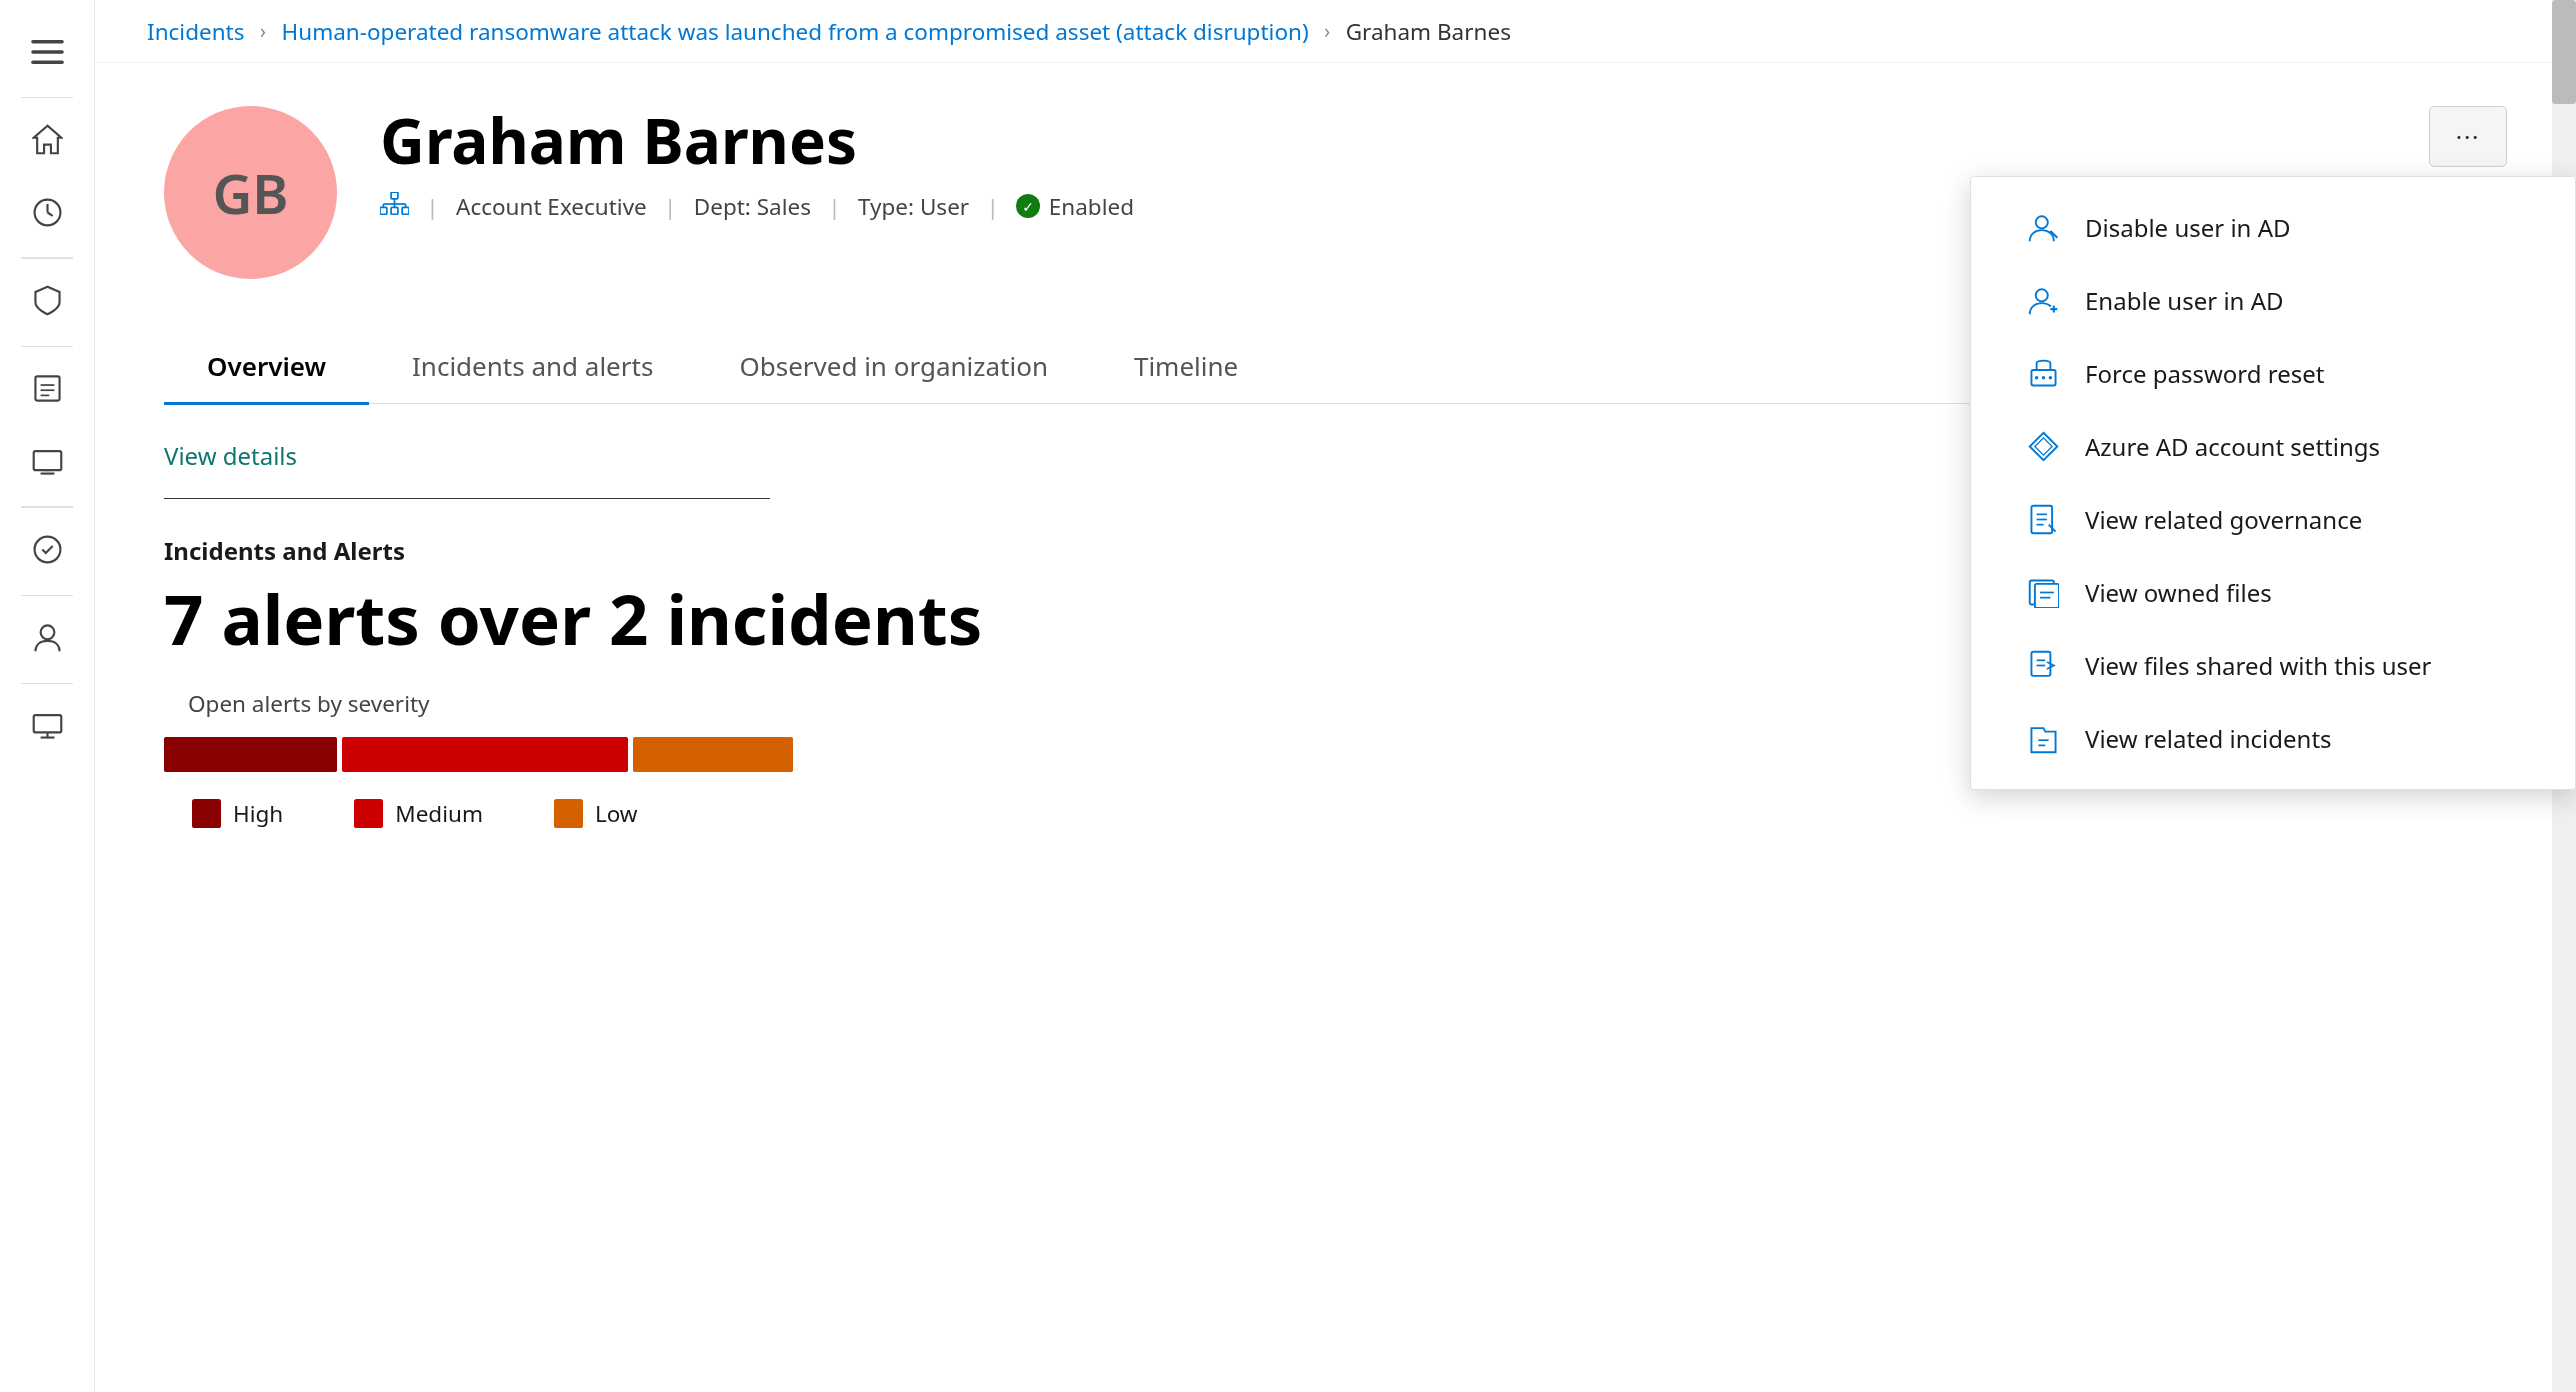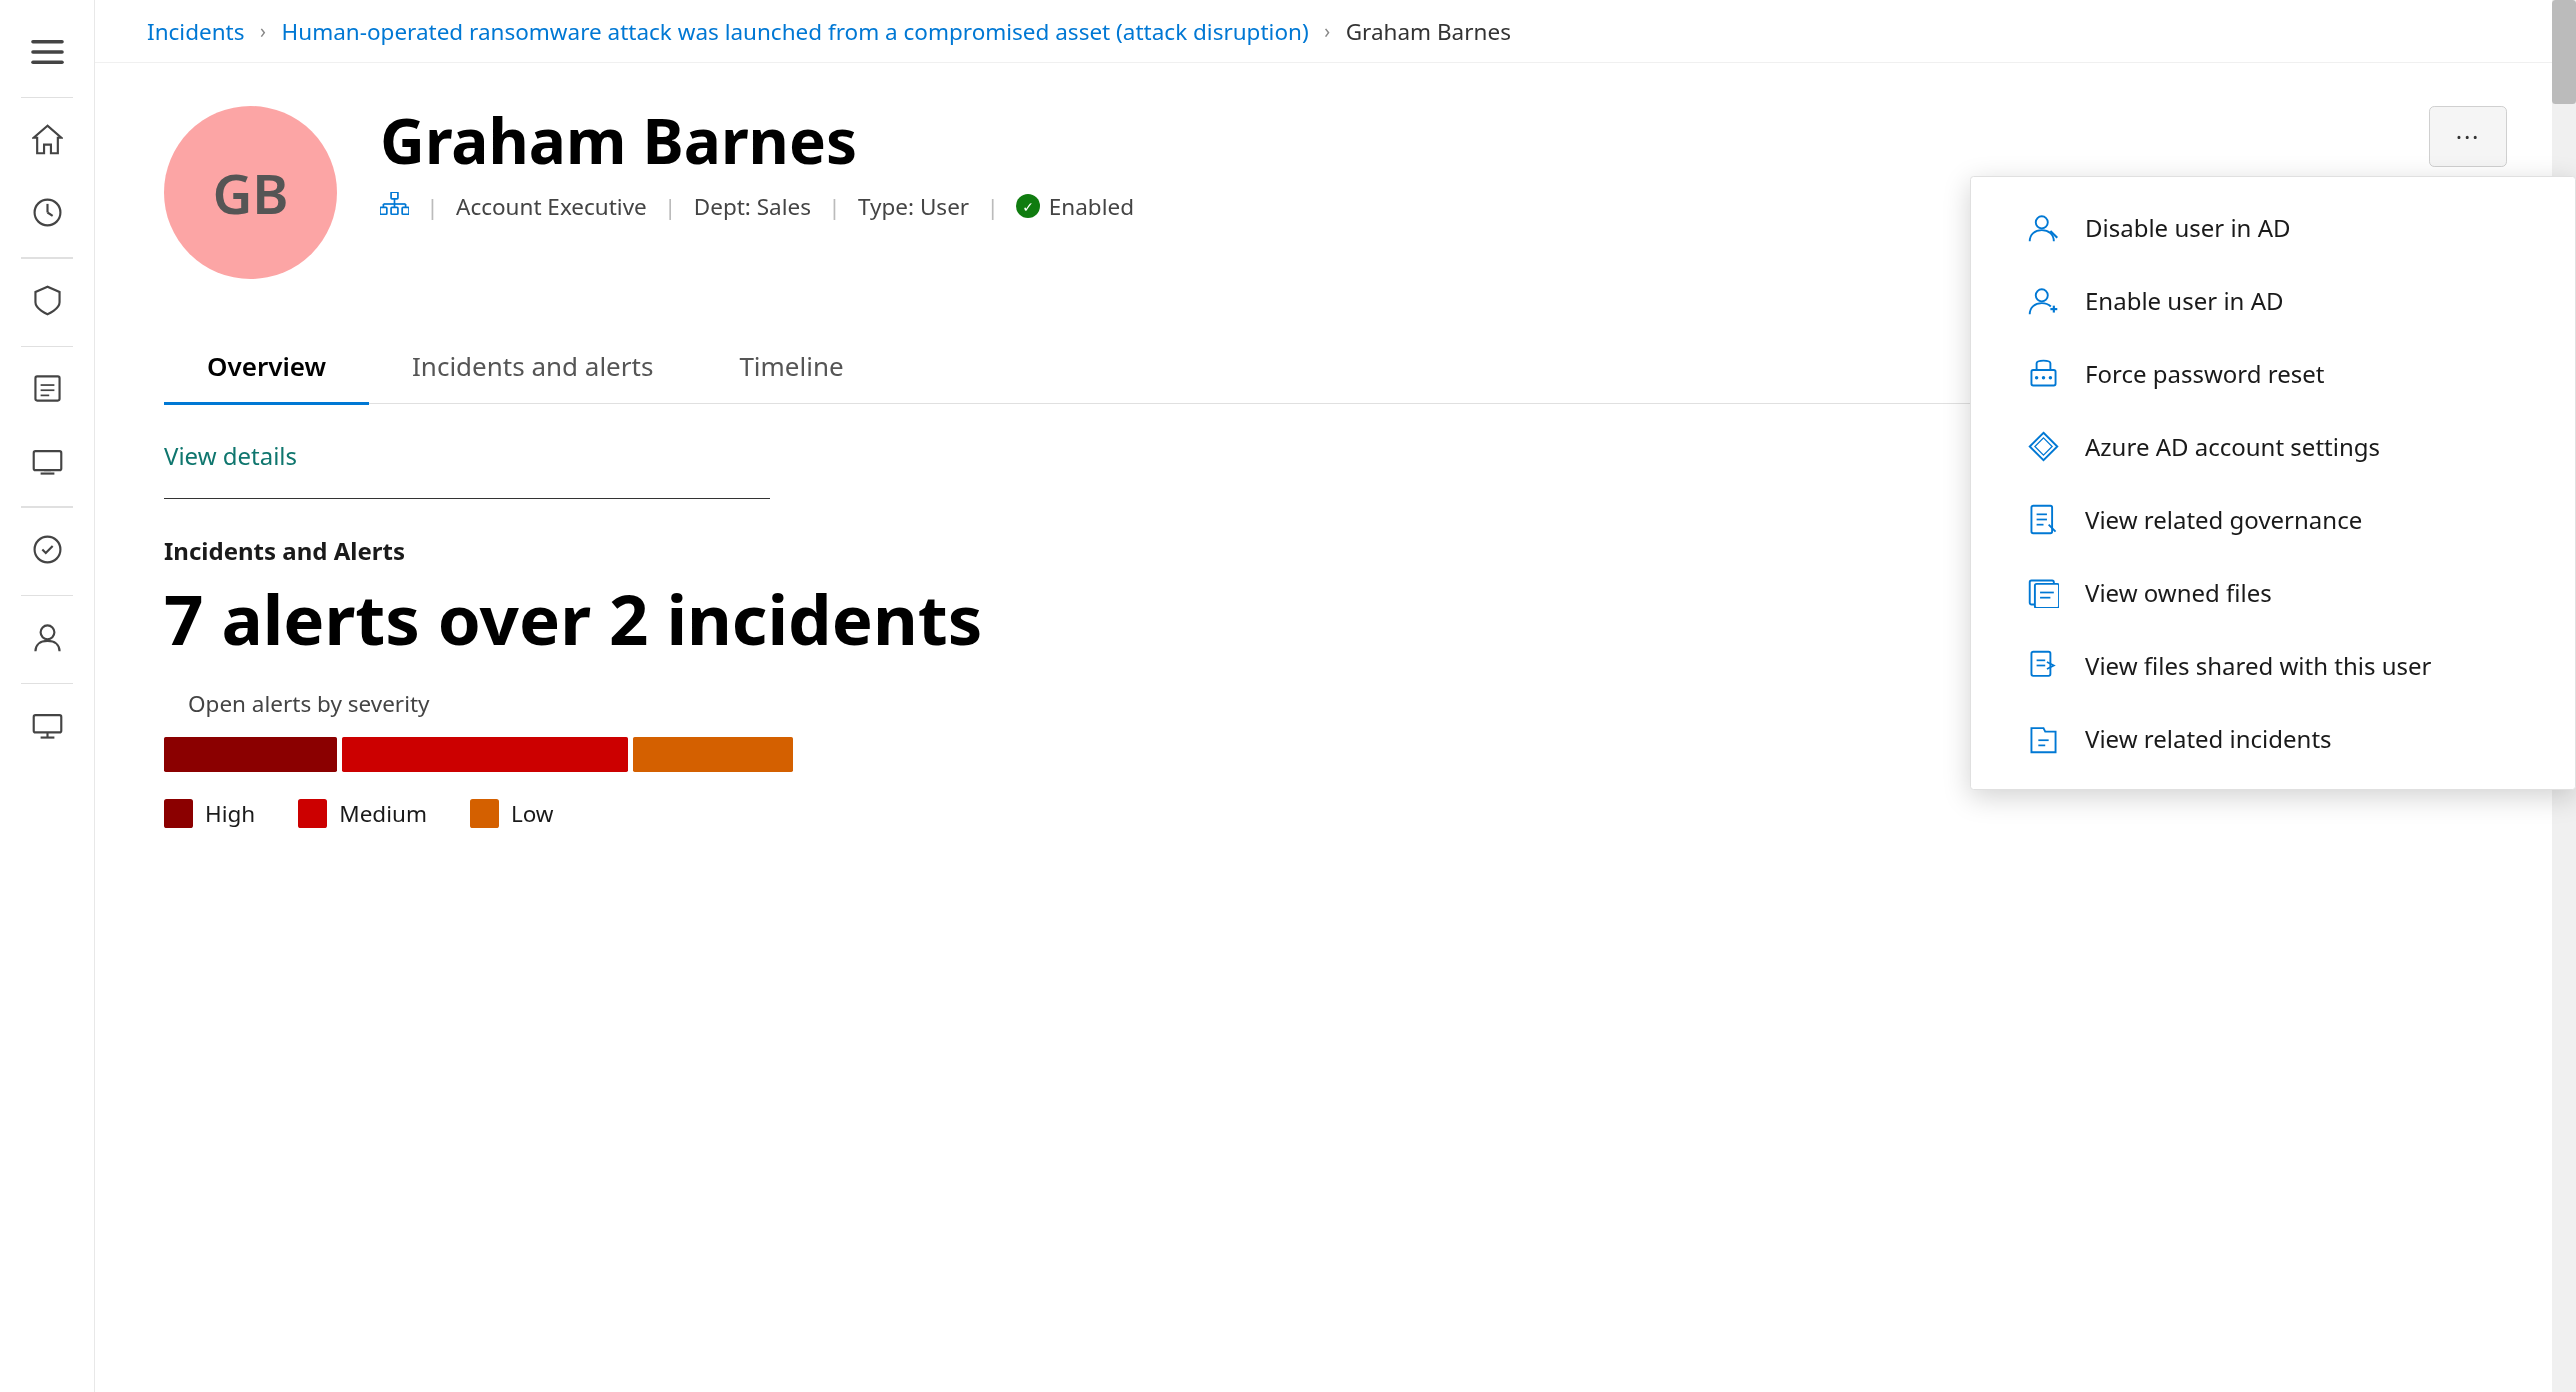--- a/index.html
+++ b/index.html
@@ -244,20 +244,21 @@
     .legend {
       display: flex;
       gap: 43px;
       align-items: center;
       font-size: 22.5px;
     }
     .legend-item {
       display: flex;
       align-items: center;
       gap: 12px;
+      margin-left: 28px;
     }
     .legend-swatch {
       width: 29px;
       height: 29px;
       border-radius: 2.6px;
     }
     
     .dropdown-menu {
       position: absolute;
       top: 113px;
@@ -427,20 +428,21 @@
 
       
       <div class="more-button">
         <span>···</span>
       </div>
 
       
       <div class="tabs">
         <div class="tab active">Overview</div>
         <div class="tab">Incidents and alerts</div>
+        <div class="tab">Observed in organization</div>
         <div class="tab">Timeline</div>
       </div>
 
       
       <a class="view-details-link">View details</a>
 
       
       <hr class="section-divider">
 
       

